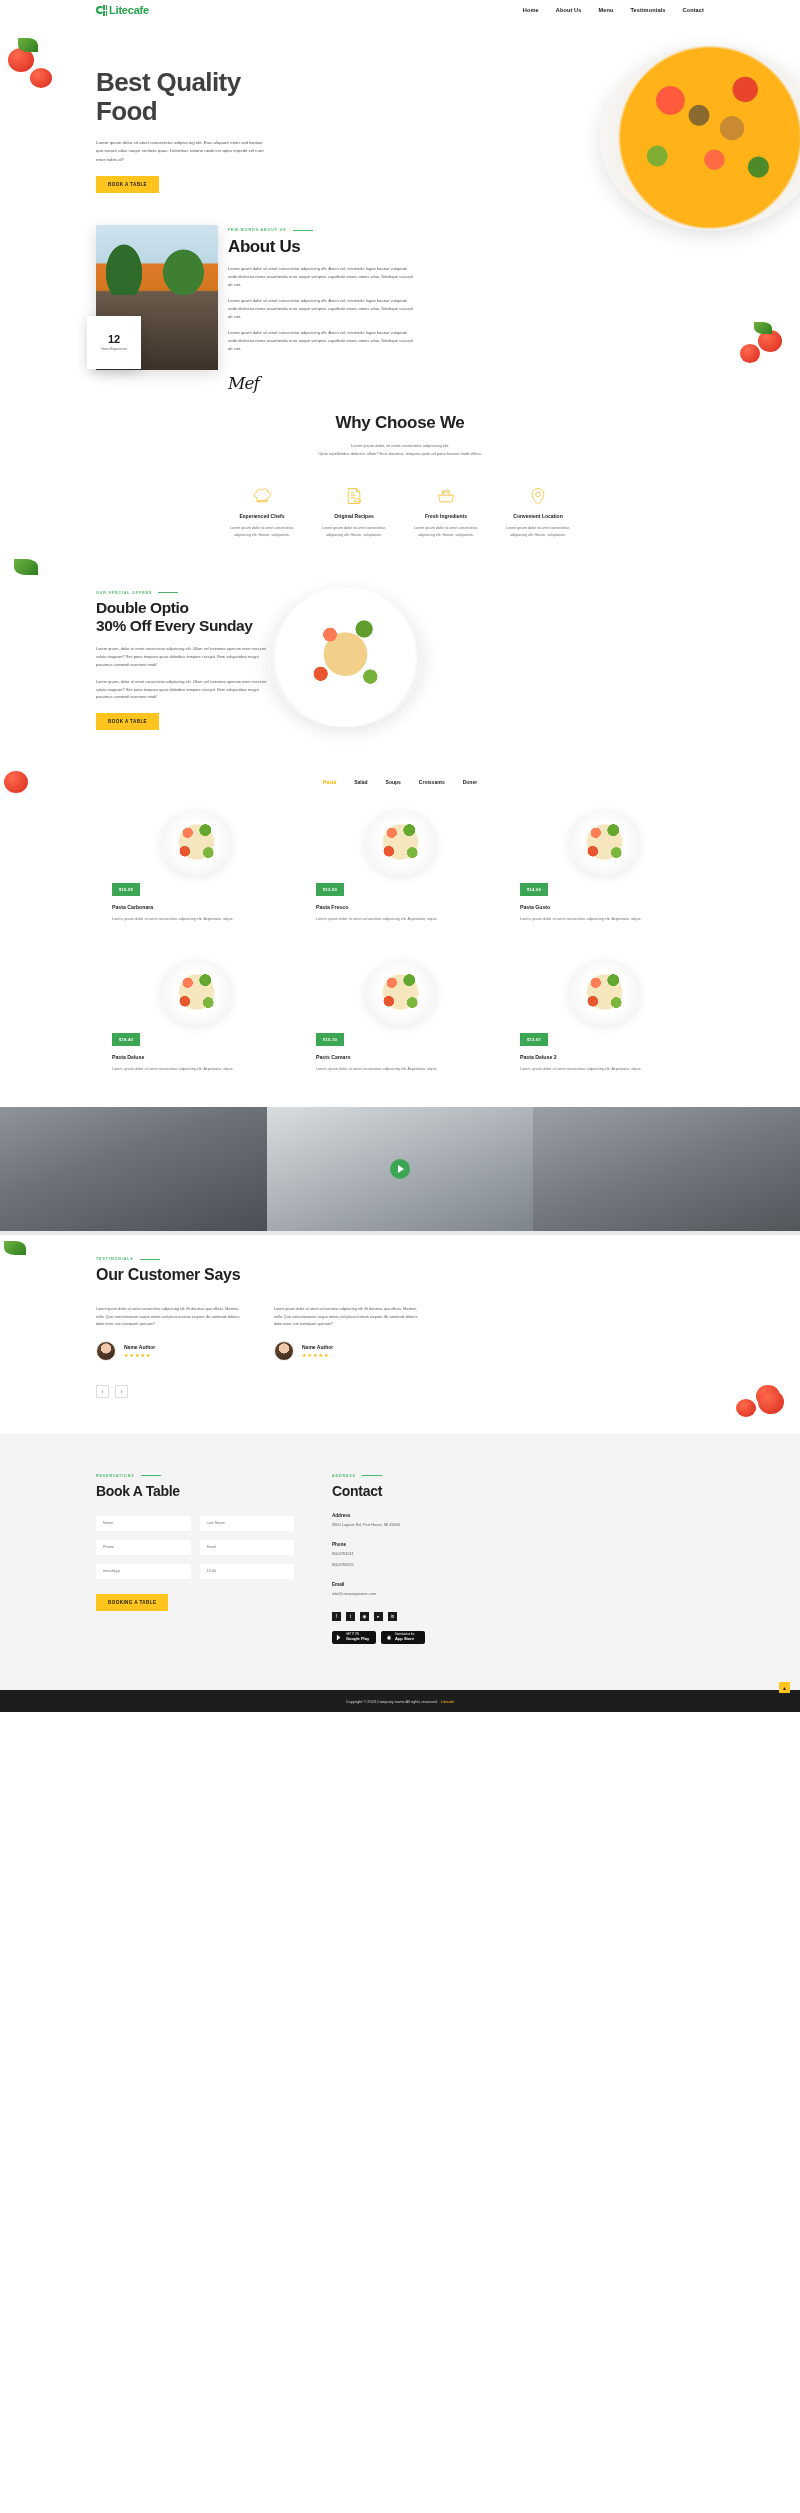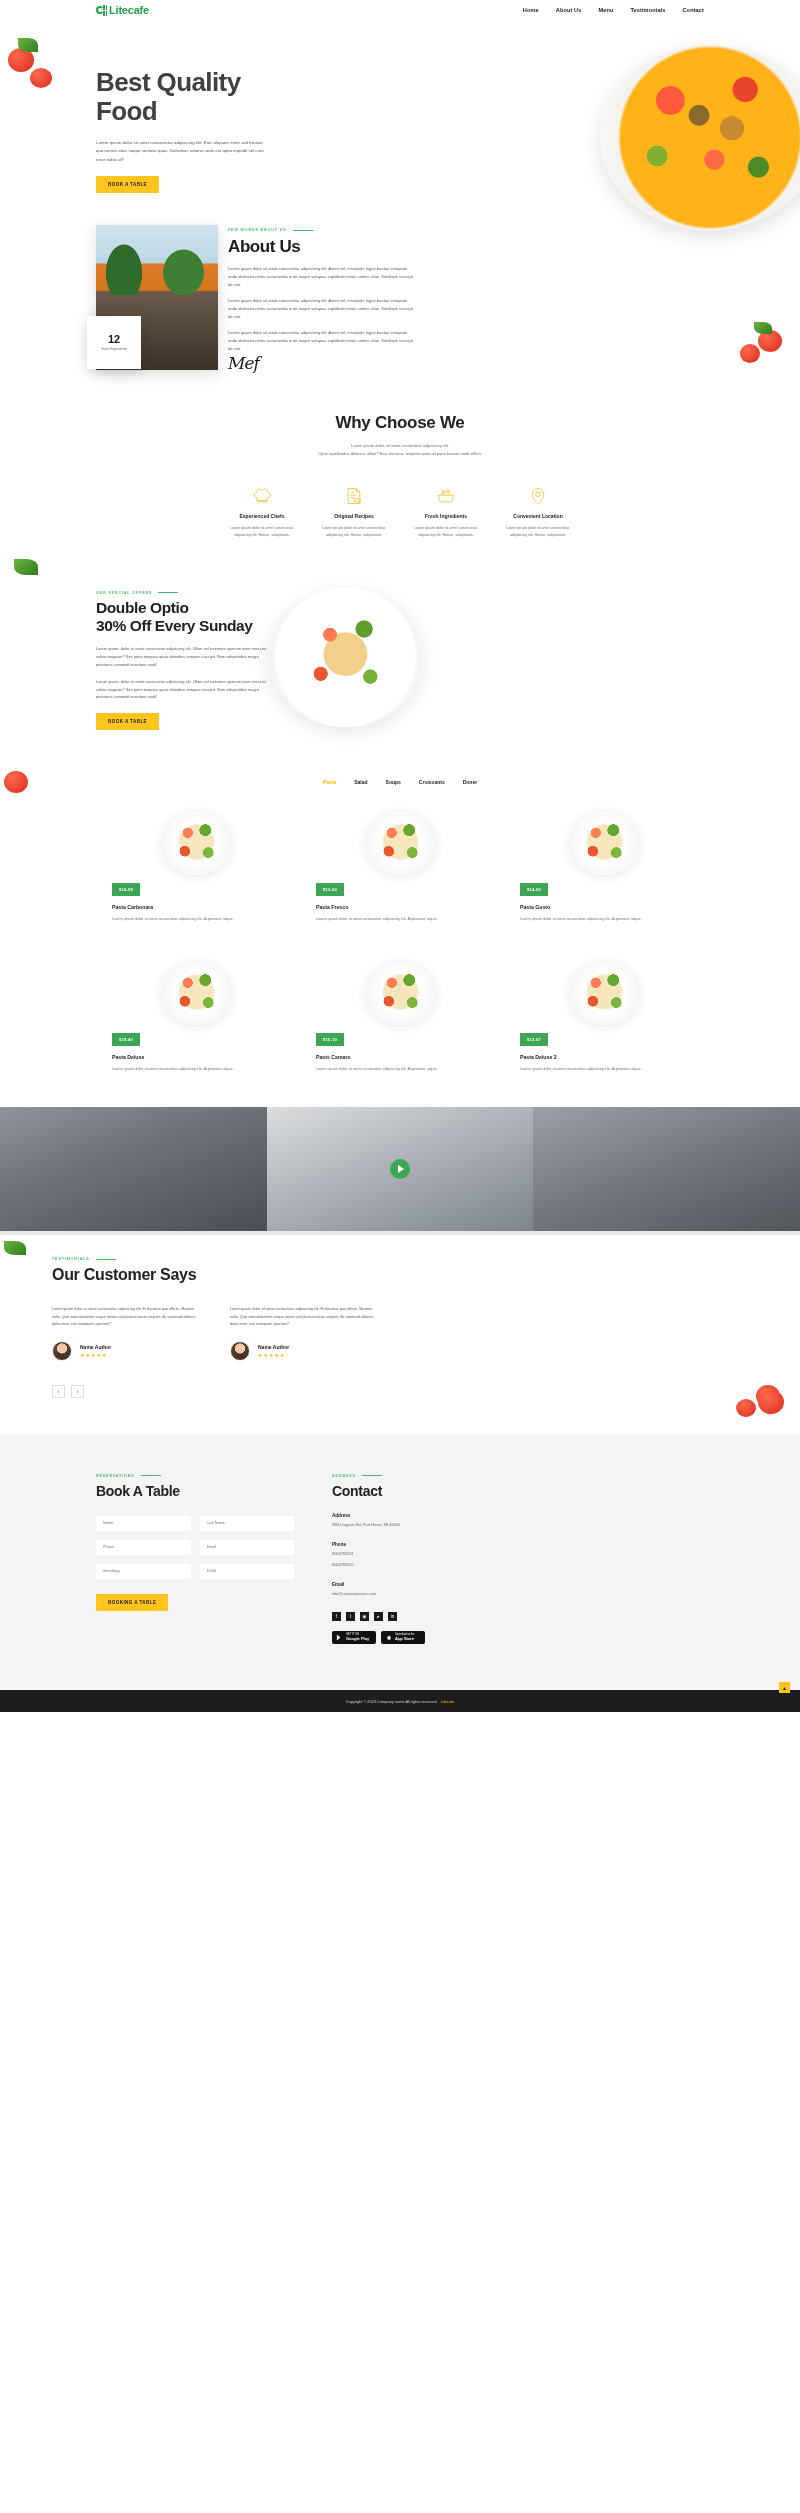--- a/index.html
+++ b/index.html
@@ -80,21 +80,21 @@
   }
   .years-badge {
     position:absolute; left:87px; top:96px; width:54px; height:53px; background:#fff;
     box-shadow:0 3px 12px rgba(0,0,0,.16); display:flex; flex-direction:column;
     align-items:center; justify-content:center; gap:2px;
   }
   .years-badge .num { font-size:11px; font-weight:bold; color:#1b1b1b; }
   .years-badge .lbl { font-size:3.4px; color:#666; text-align:center; line-height:1.3;}
   .about-copy { position:absolute; left:228px; top:8px; width:186px; }
   .about-copy p { margin-top:8px; }
-  .sig { margin-top:0; font-family:"DejaVu Serif", serif; font-style:italic;
+  .sig { margin-top:20px; font-family:"DejaVu Serif", serif; font-style:italic;
          font-size:17px; color:#1b1b1b; letter-spacing:-1px; }
 
   
   .why { text-align:center; padding-top:18px; }
   .why h2 { font-size:17px; font-weight:bold; letter-spacing:-0.3px;}
   .why .sub { margin:9px auto 0; width:380px; font-size:4px; line-height:1.9; color:#6a6a6a;}
   .features { display:flex; justify-content:center; gap:0; margin-top:28px;}
   .feature { width:92px; text-align:center; }
   .feature .ic { height:22px; display:flex; align-items:center; justify-content:center;}
   .feature h4 { font-size:5px; font-weight:bold; margin-top:6px; color:#1b1b1b;}
@@ -150,21 +150,21 @@
   .play {
     position:absolute; left:50%; top:50%; transform:translate(-50%,-50%);
     width:20px; height:20px; border-radius:50%; background:#3da654;
     display:flex; align-items:center; justify-content:center; cursor:pointer; z-index:5;
   }
   .play .tri { width:0; height:0; border-left:6px solid #fff; border-top:4px solid transparent;
                border-bottom:4px solid transparent; margin-left:2px;}
   .band-divider { height:4px; background:#e8e8e8; }
 
   
-  .testi { padding:22px 0 0 52px; position:relative; }
+  .testi { padding:22px 0 0 96px; position:relative; }
   .testi h2 { font-size:16px; font-weight:bold; letter-spacing:-0.3px; margin-top:5px;}
   .testi-row { display:flex; gap:28px; margin-top:22px; }
   .tcard { width:150px; }
   .tcard p { font-size:3.7px; line-height:2.0; color:#5a5a5a;}
   .tmeta { display:flex; align-items:center; gap:8px; margin-top:12px;}
   .tavatar { width:20px; height:20px; border-radius:50%;
     background:radial-gradient(circle at 50% 36%, #f0c9ac 0 34%, transparent 35%),
                linear-gradient(160deg,#6b4a33,#3d2a1d);
     border:1px solid #eee; }
   .tname { font-size:5px; font-weight:bold; color:#1b1b1b;}

